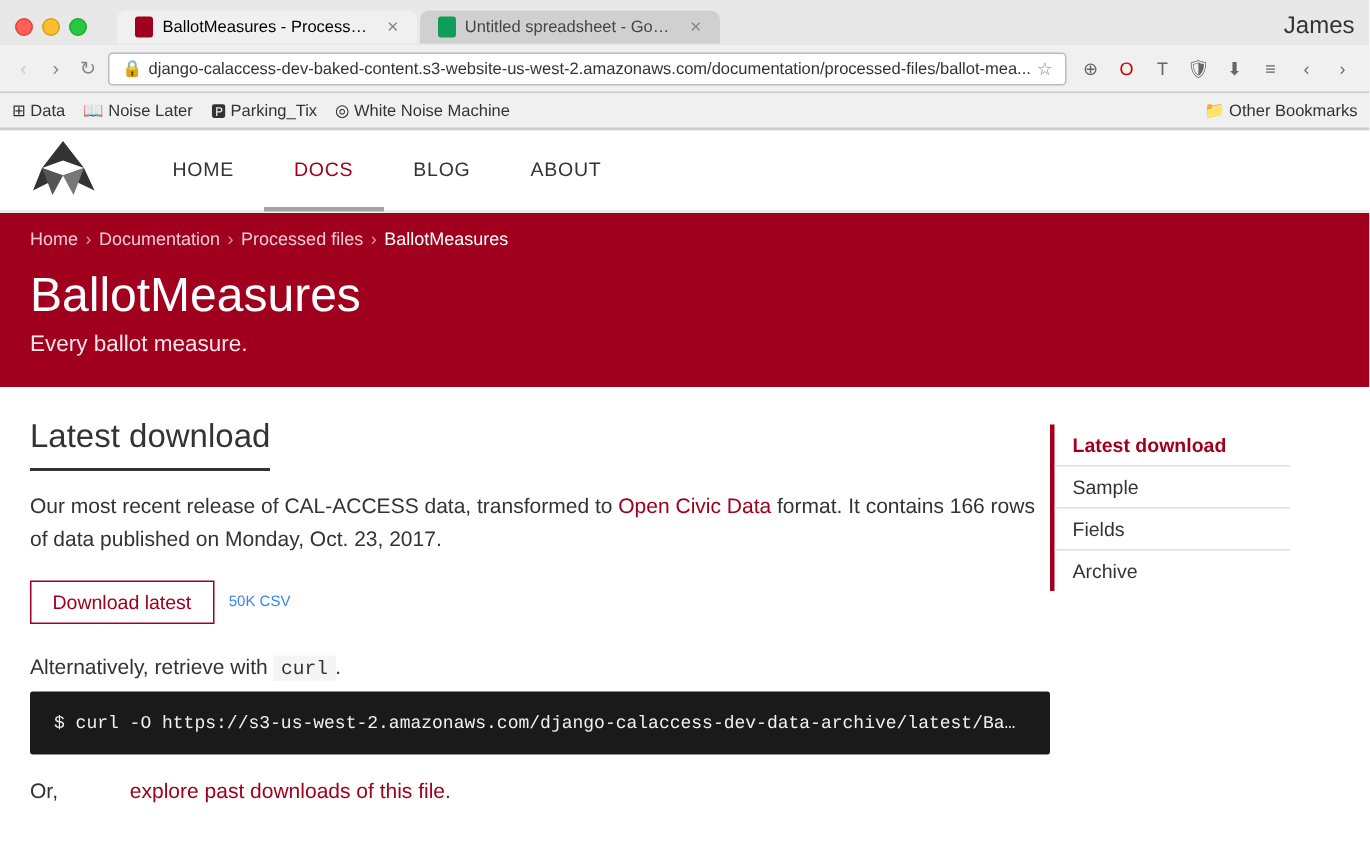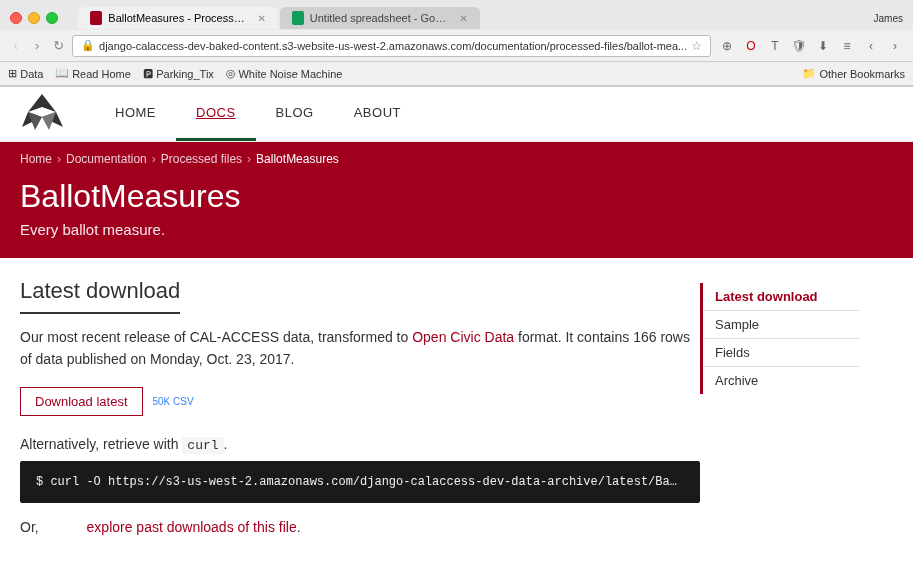--- a/index.html
+++ b/index.html
@@ -12,41 +12,41 @@
     .traffic-light { width: 12px; height: 12px; border-radius: 50%; }
     .tl-red { background: #ff5f57; border: 1px solid #e0443e; }
     .tl-yellow { background: #febc2e; border: 1px solid #d4a012; }
     .tl-green { background: #28c840; border: 1px solid #1aab29; }
     .tabs-bar { display: flex; align-items: flex-end; margin-left: 10px; gap: 2px; }
     .tab { display: flex; align-items: center; padding: 4px 12px; border-radius: 6px 6px 0 0; font-size: 11px; background: #d0d0d0; color: #444; max-width: 200px; gap: 6px; }
     .tab.active { background: #f0f0f0; color: #000; }
     .tab-favicon { width: 14px; height: 14px; }
     .tab-label { white-space: nowrap; overflow: hidden; text-overflow: ellipsis; max-width: 160px; }
     .tab-close { font-size: 10px; color: #888; margin-left: 4px; cursor: pointer; }
-    .user-label { margin-left: auto; font-size: 10px; color: #333; }
+    .user-label { margin-left: auto; font-size: 16px; color: #333; }
 
     .browser-toolbar { display: flex; align-items: center; padding: 4px 8px; background: #f0f0f0; border-bottom: 1px solid #ccc; gap: 6px; height: 32px; }
     .nav-btn { width: 20px; height: 20px; display: flex; align-items: center; justify-content: center; color: #888; font-size: 13px; cursor: pointer; border-radius: 3px; }
     .nav-btn.disabled { color: #ccc; cursor: default; }
     .address-bar { flex: 1; height: 22px; border: 1px solid #bbb; border-radius: 3px; background: #fff; display: flex; align-items: center; padding: 0 8px; font-size: 11px; color: #333; gap: 4px; }
     .address-url { font-size: 11px; color: #333; white-space: nowrap; overflow: hidden; text-overflow: ellipsis; flex: 1; }
     .star-icon { color: #888; font-size: 12px; }
     .toolbar-icons { display: flex; gap: 4px; align-items: center; }
     .toolbar-icon { width: 20px; height: 20px; display: flex; align-items: center; justify-content: center; font-size: 12px; color: #666; }
 
     .bookmarks-bar { display: flex; align-items: center; padding: 2px 8px; background: #f0f0f0; border-bottom: 1px solid #ccc; height: 24px; gap: 12px; }
     .bookmark-item { font-size: 11px; color: #333; cursor: pointer; white-space: nowrap; display: flex; align-items: center; gap: 3px; }
     .other-bookmarks { margin-left: auto; font-size: 11px; color: #333; display: flex; align-items: center; gap: 3px; }
 
     
     .site-nav { display: flex; align-items: center; padding: 0 20px; border-bottom: 2px solid #eee; height: 55px; background: #fff; }
     .site-logo { margin-right: 30px; }
     .nav-links { display: flex; gap: 0; }
     .nav-link { padding: 18px 20px; font-size: 13px; font-weight: 500; color: #333; text-decoration: none; letter-spacing: 0.5px; cursor: pointer; border-bottom: 3px solid transparent; }
-    .nav-link.active { color: #a0001e; border-bottom: 3px solid #14532d; text-decoration: underline; }
+    .nav-link.active { color: #a0001e; border-bottom: 3px solid #a3a3a3; }
 
     
     .page-header { background: #a0001e; padding: 10px 20px 20px; }
     .breadcrumb { display: flex; align-items: center; gap: 5px; margin-bottom: 12px; }
     .breadcrumb-item { font-size: 12px; color: rgba(255,255,255,0.8); cursor: pointer; }
     .breadcrumb-separator { color: rgba(255,255,255,0.6); font-size: 12px; }
     .breadcrumb-current { font-size: 12px; color: #fff; }
     .page-title { font-size: 32px; font-weight: 300; color: #fff; margin-bottom: 6px; }
     .page-subtitle { font-size: 15px; color: rgba(255,255,255,0.9); }
 
@@ -124,21 +124,21 @@
     </div>
   </div>
 
   <div class="bookmarks-bar">
     <span class="bookmark-item">
       <span>⊞</span>
       <span>Data</span>
     </span>
     <span class="bookmark-item">
       <span>📖</span>
-      <span>Read Home</span>
+      <span>Noise Later</span>
     </span>
     <span class="bookmark-item">
       <span>🅿</span>
       <span>Parking_Tix</span>
     </span>
     <span class="bookmark-item">
       <span>◎</span>
       <span>White Noise Machine</span>
     </span>
     <span class="other-bookmarks">

